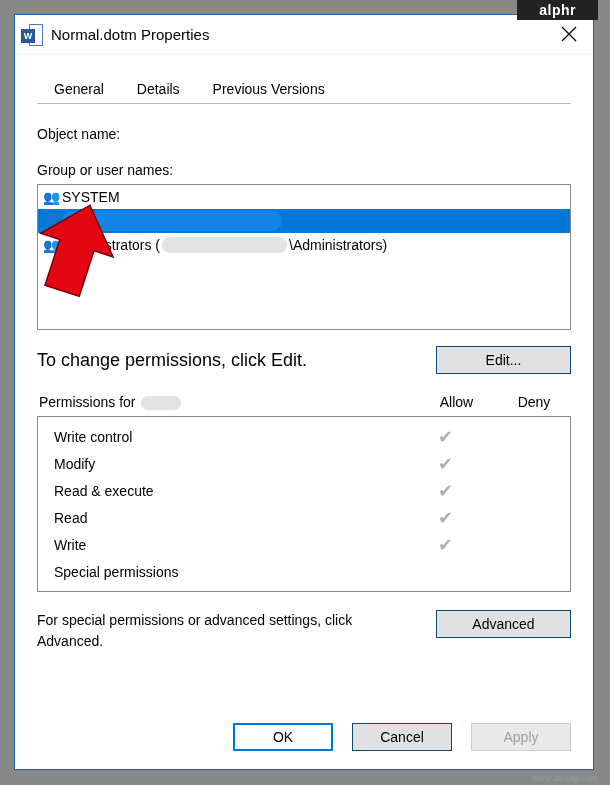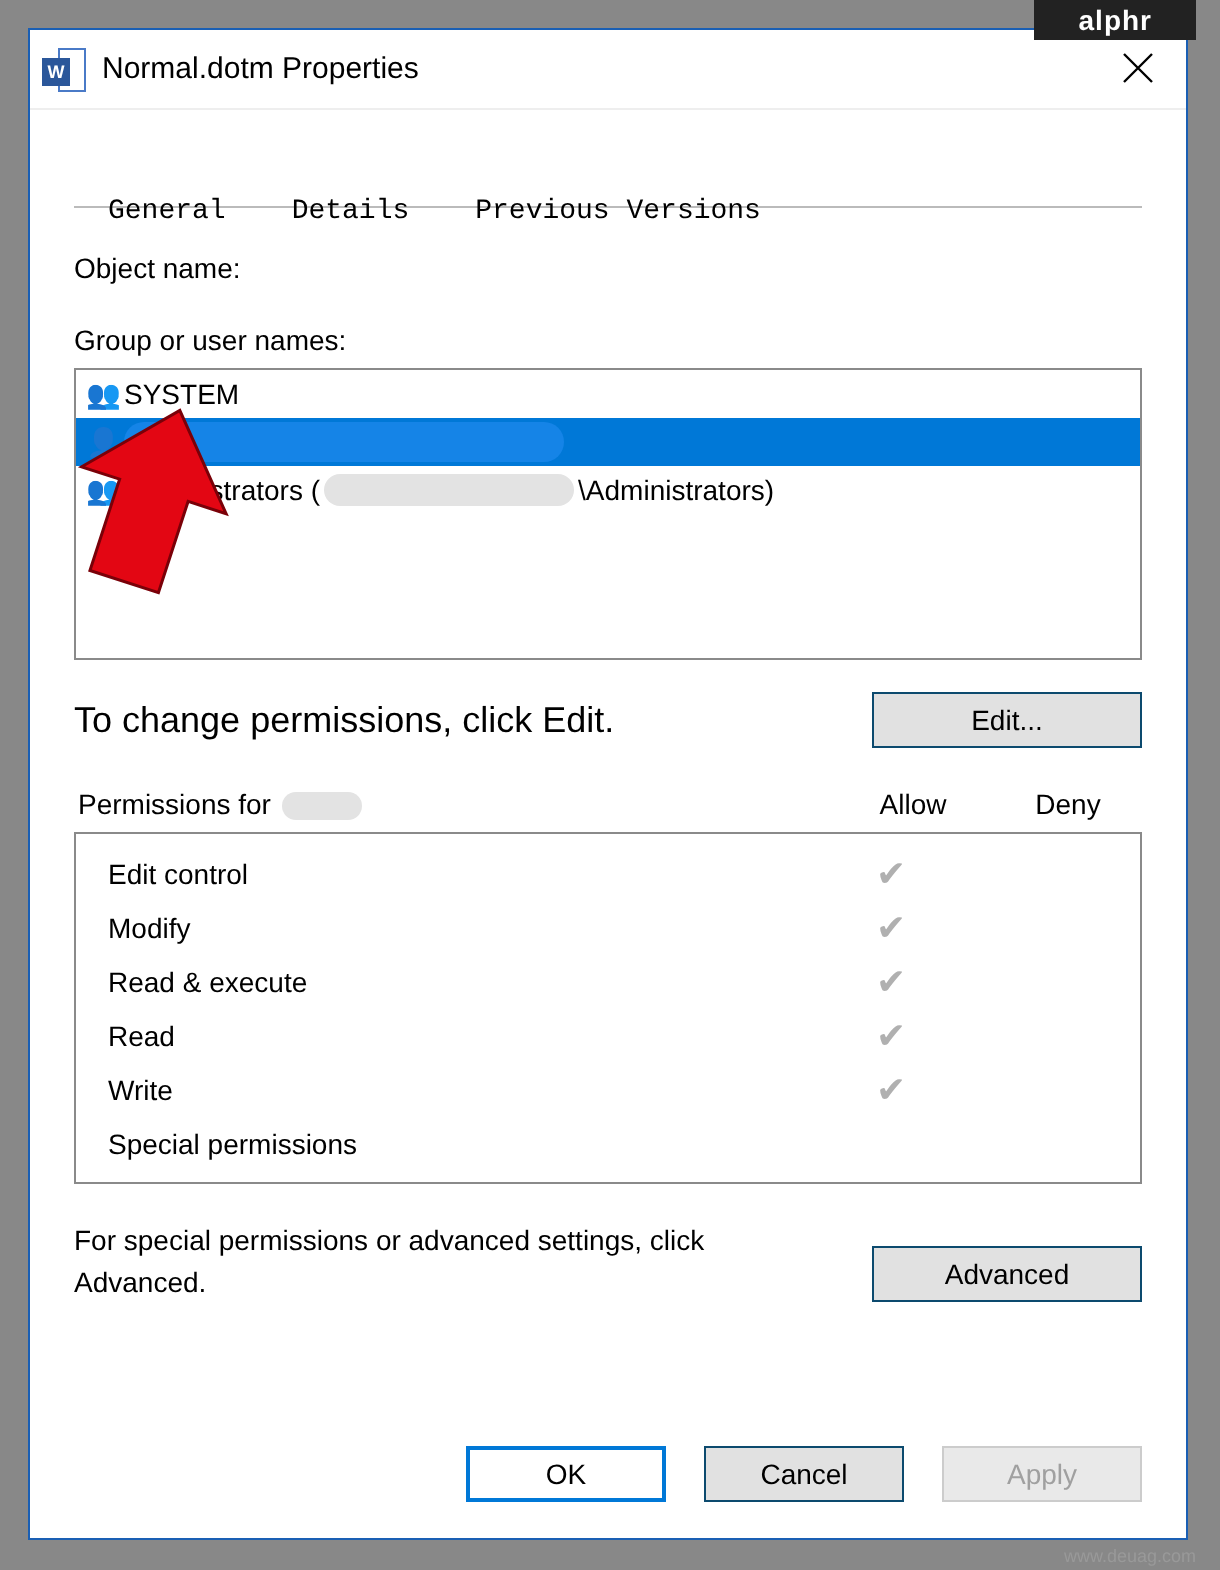--- a/index.html
+++ b/index.html
@@ -74,22 +74,21 @@
     border-bottom: 1px solid #bbb;
     font-size: 14px;
   }
   .tab {
     padding: 8px 16px 7px 16px;
     border: 1px solid transparent;
     border-bottom: none;
     cursor: pointer;
     margin-right: -1px;
     position: relative;
-    top: 18px;
-    font-family: Liberation Mono, monospace;
+    top: 1px;
   }
   .tab.active {
     border-color: #bbb;
     border-bottom: 1px solid #fff;
     background: #fff;
   }
   .tab-body {
     padding: 22px 0 0 0;
   }
   .row-obj {
@@ -186,21 +185,21 @@
     display: flex;
     align-items: center;
     height: 27px;
     font-size: 14px;
   }
   .perm-row .pn { flex: 1; padding-left: 4px; }
   .perm-row .pa { width: 85px; text-align: center; color: #b0b0b0; font-size: 18px; }
   .perm-row .pd { width: 70px; text-align: center; }
   .adv-row {
     display: flex;
-    align-items: flex-end;
+    align-items: flex-start;
     margin-bottom: 20px;
   }
   .adv-row .txt { flex: 1; font-size: 14px; line-height: 1.45; padding-right: 20px; }
   .btn {
     background: #e1e1e1;
     border: 1px solid #0c4a6e;
     font-size: 14px;
     height: 28px;
     padding: 0 10px;
     cursor: pointer;
@@ -311,21 +310,21 @@
         <span class="col-name">
           <span>Permissions for</span>
           <span class="redsm"></span>
         </span>
         <span class="col-allow">Allow</span>
         <span class="col-deny">Deny</span>
       </div>
 
       <div class="perm-box">
         <div class="perm-row">
-          <span class="pn">Edit control</span>
+          <span class="pn">Write control</span>
           <span class="pa">✔</span>
           <span class="pd"></span>
         </div>
         <div class="perm-row">
           <span class="pn">Modify</span>
           <span class="pa">✔</span>
           <span class="pd"></span>
         </div>
         <div class="perm-row">
           <span class="pn">Read &amp; execute</span>

